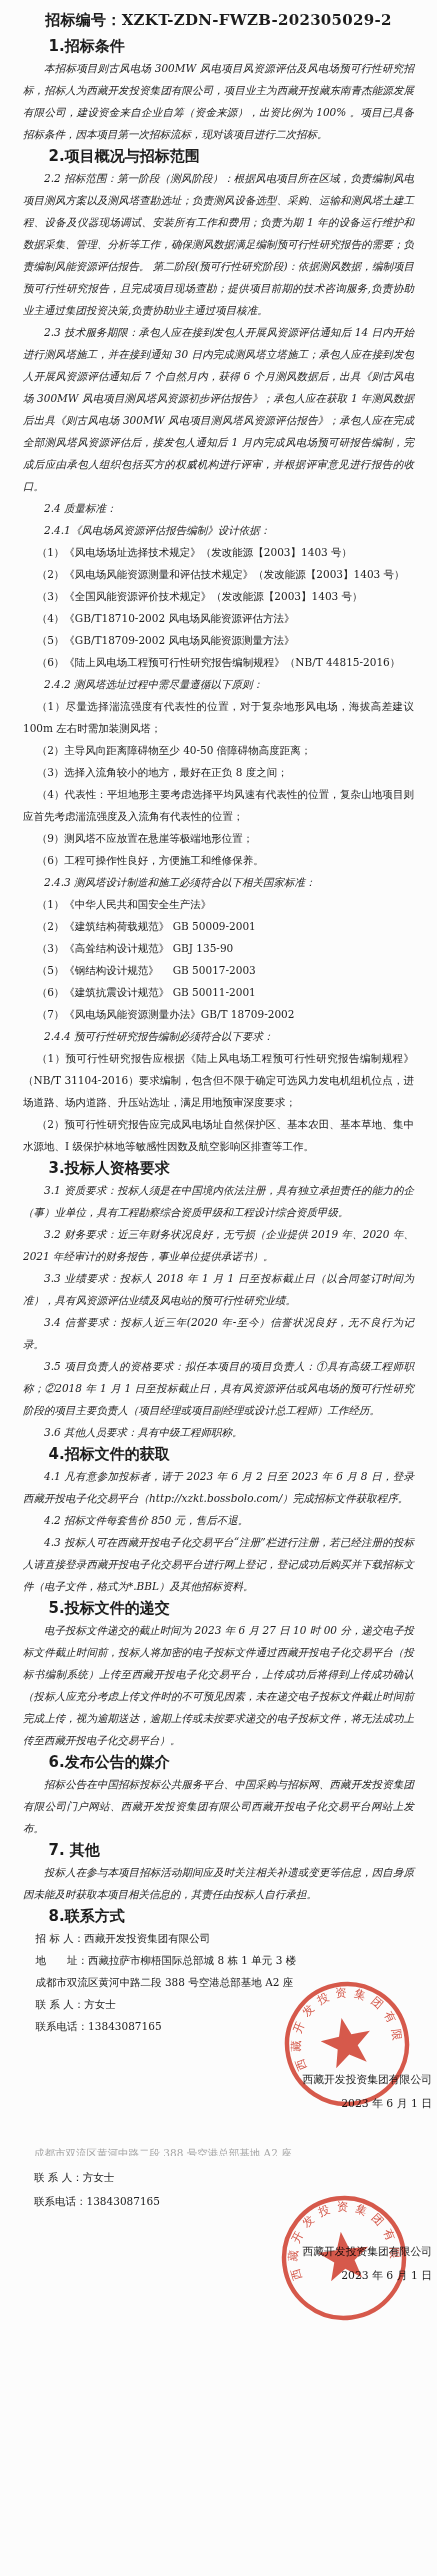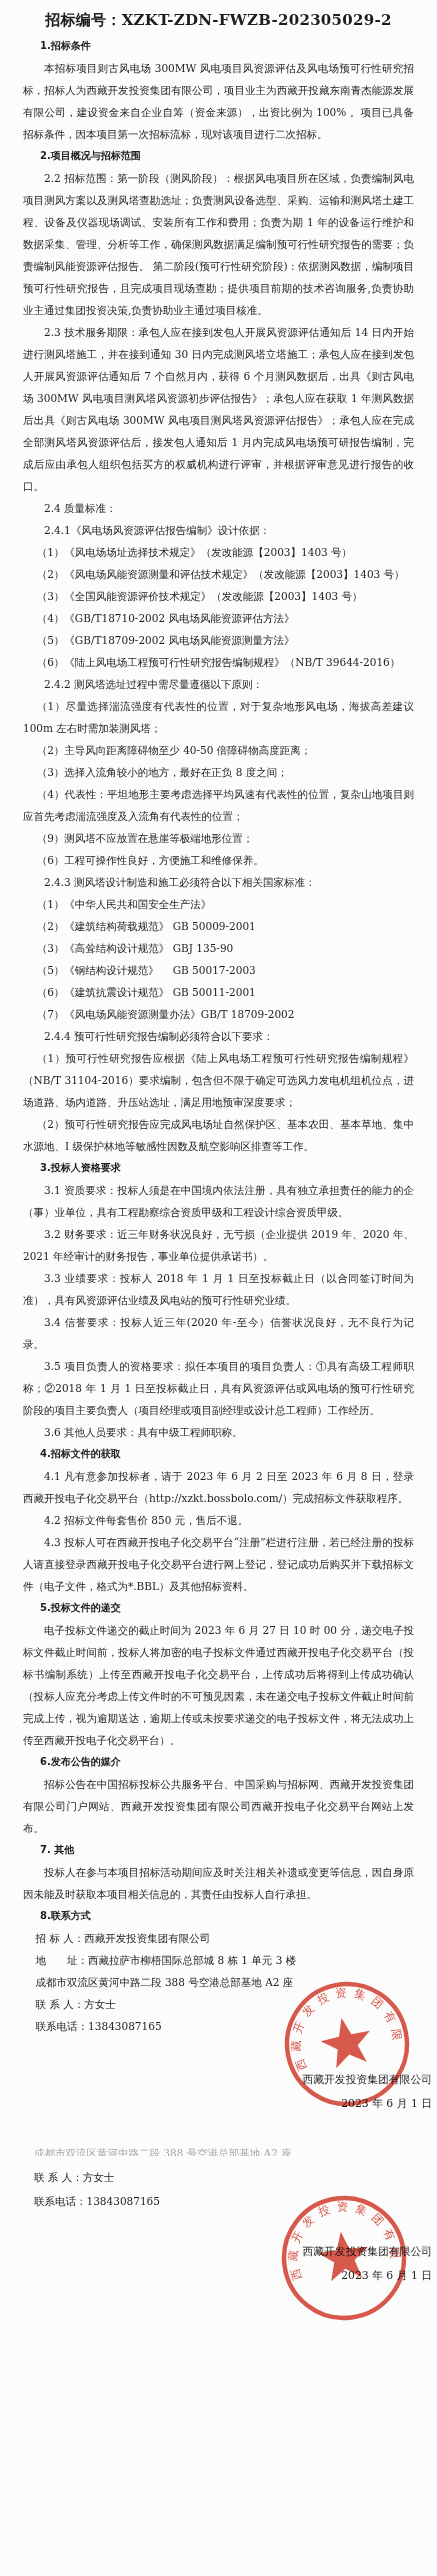--- a/index.html
+++ b/index.html
@@ -11,23 +11,23 @@
     padding:9px 23px 0 23px;position:relative;overflow:hidden;
   }
   .blk{margin:0;}
   .title{
     text-align:center;font-weight:700;font-size:15px;
     font-family:"DejaVu Serif","Liberation Serif",serif;
     margin-bottom:3.8px;letter-spacing:0.3px;
   }
   .h{
     font-family:"DejaVu Sans","Liberation Sans",sans-serif;
-    font-weight:700;font-size:10px;text-indent:1.7em;
+    font-weight:700;font-size:15px;text-indent:1.7em;
   }
-  .p{text-indent:2em;text-align:justify;}
+  .p{text-indent:2em;text-align:justify;font-style:italic;}
   .i{text-indent:1.3em;text-align:justify;}
   .c{text-indent:1.2em;}
   
   .tail{position:relative;height:284px;margin:0 -23px;}
   .stamp{position:absolute;mix-blend-mode:multiply;opacity:.93;z-index:3;}
   .stamp1{top:-58px;right:25px;transform:rotate(-12deg);}
   .stamp2{top:156px;right:28px;transform:rotate(-7deg);}
   .sig{position:absolute;right:5px;font-size:10.8px;white-space:nowrap;z-index:2;}
   .sig-company1{top:32px;}
   .sig-date1{top:56px;}
@@ -51,21 +51,21 @@
       <p class="blk h">2.项目概况与招标范围</p>
       <p class="blk p">2.2 招标范围：第一阶段（测风阶段）：根据风电项目所在区域，负责编制风电项目测风方案以及测风塔查勘选址；负责测风设备选型、采购、运输和测风塔土建工程、设备及仪器现场调试、安装所有工作和费用；负责为期 1 年的设备运行维护和数据采集、管理、分析等工作，确保测风数据满足编制预可行性研究报告的需要；负责编制风能资源评估报告。 第二阶段(预可行性研究阶段)：依据测风数据，编制项目预可行性研究报告，且完成项目现场查勘；提供项目前期的技术咨询服务,负责协助业主通过集团投资决策,负责协助业主通过项目核准。</p>
       <p class="blk p">2.3 技术服务期限：承包人应在接到发包人开展风资源评估通知后 14 日内开始进行测风塔施工，并在接到通知 30 日内完成测风塔立塔施工；承包人应在接到发包人开展风资源评估通知后 7 个自然月内，获得 6 个月测风数据后，出具《则古风电场 300MW 风电项目测风塔风资源初步评估报告》；承包人应在获取 1 年测风数据后出具《则古风电场 300MW 风电项目测风塔风资源评估报告》；承包人应在完成全部测风塔风资源评估后，接发包人通知后 1 月内完成风电场预可研报告编制，完成后应由承包人组织包括买方的权威机构进行评审，并根据评审意见进行报告的收口。</p>
       <p class="blk p">2.4 质量标准：</p>
       <p class="blk p">2.4.1《风电场风资源评估报告编制》设计依据：</p>
       <p class="blk i">（1）《风电场场址选择技术规定》（发改能源【2003】1403 号）</p>
       <p class="blk i">（2）《风电场风能资源测量和评估技术规定》（发改能源【2003】1403 号）</p>
       <p class="blk i">（3）《全国风能资源评价技术规定》（发改能源【2003】1403 号）</p>
       <p class="blk i">（4）《GB/T18710-2002 风电场风能资源评估方法》</p>
       <p class="blk i">（5）《GB/T18709-2002 风电场风能资源测量方法》</p>
-      <p class="blk i">（6）《陆上风电场工程预可行性研究报告编制规程》（NB/T 39644-2016）</p>
+      <p class="blk i">（6）《陆上风电场工程预可行性研究报告编制规程》（NB/T 44815-2016）</p>
       <p class="blk p">2.4.2 测风塔选址过程中需尽量遵循以下原则：</p>
       <p class="blk i">（1）尽量选择湍流强度有代表性的位置，对于复杂地形风电场，海拔高差建议 100m 左右时需加装测风塔；</p>
       <p class="blk i">（2）主导风向距离障碍物至少 40-50 倍障碍物高度距离；</p>
       <p class="blk i">（3）选择入流角较小的地方，最好在正负 8 度之间；</p>
       <p class="blk i">（4）代表性：平坦地形主要考虑选择平均风速有代表性的位置，复杂山地项目则应首先考虑湍流强度及入流角有代表性的位置；</p>
       <p class="blk i">（9）测风塔不应放置在悬崖等极端地形位置；</p>
       <p class="blk i">（6）工程可操作性良好，方便施工和维修保养。</p>
       <p class="blk p">2.4.3 测风塔设计制造和施工必须符合以下相关国家标准：</p>
       <p class="blk i">（1）《中华人民共和国安全生产法》</p>
       <p class="blk i">（2）《建筑结构荷载规范》 GB 50009-2001</p>

